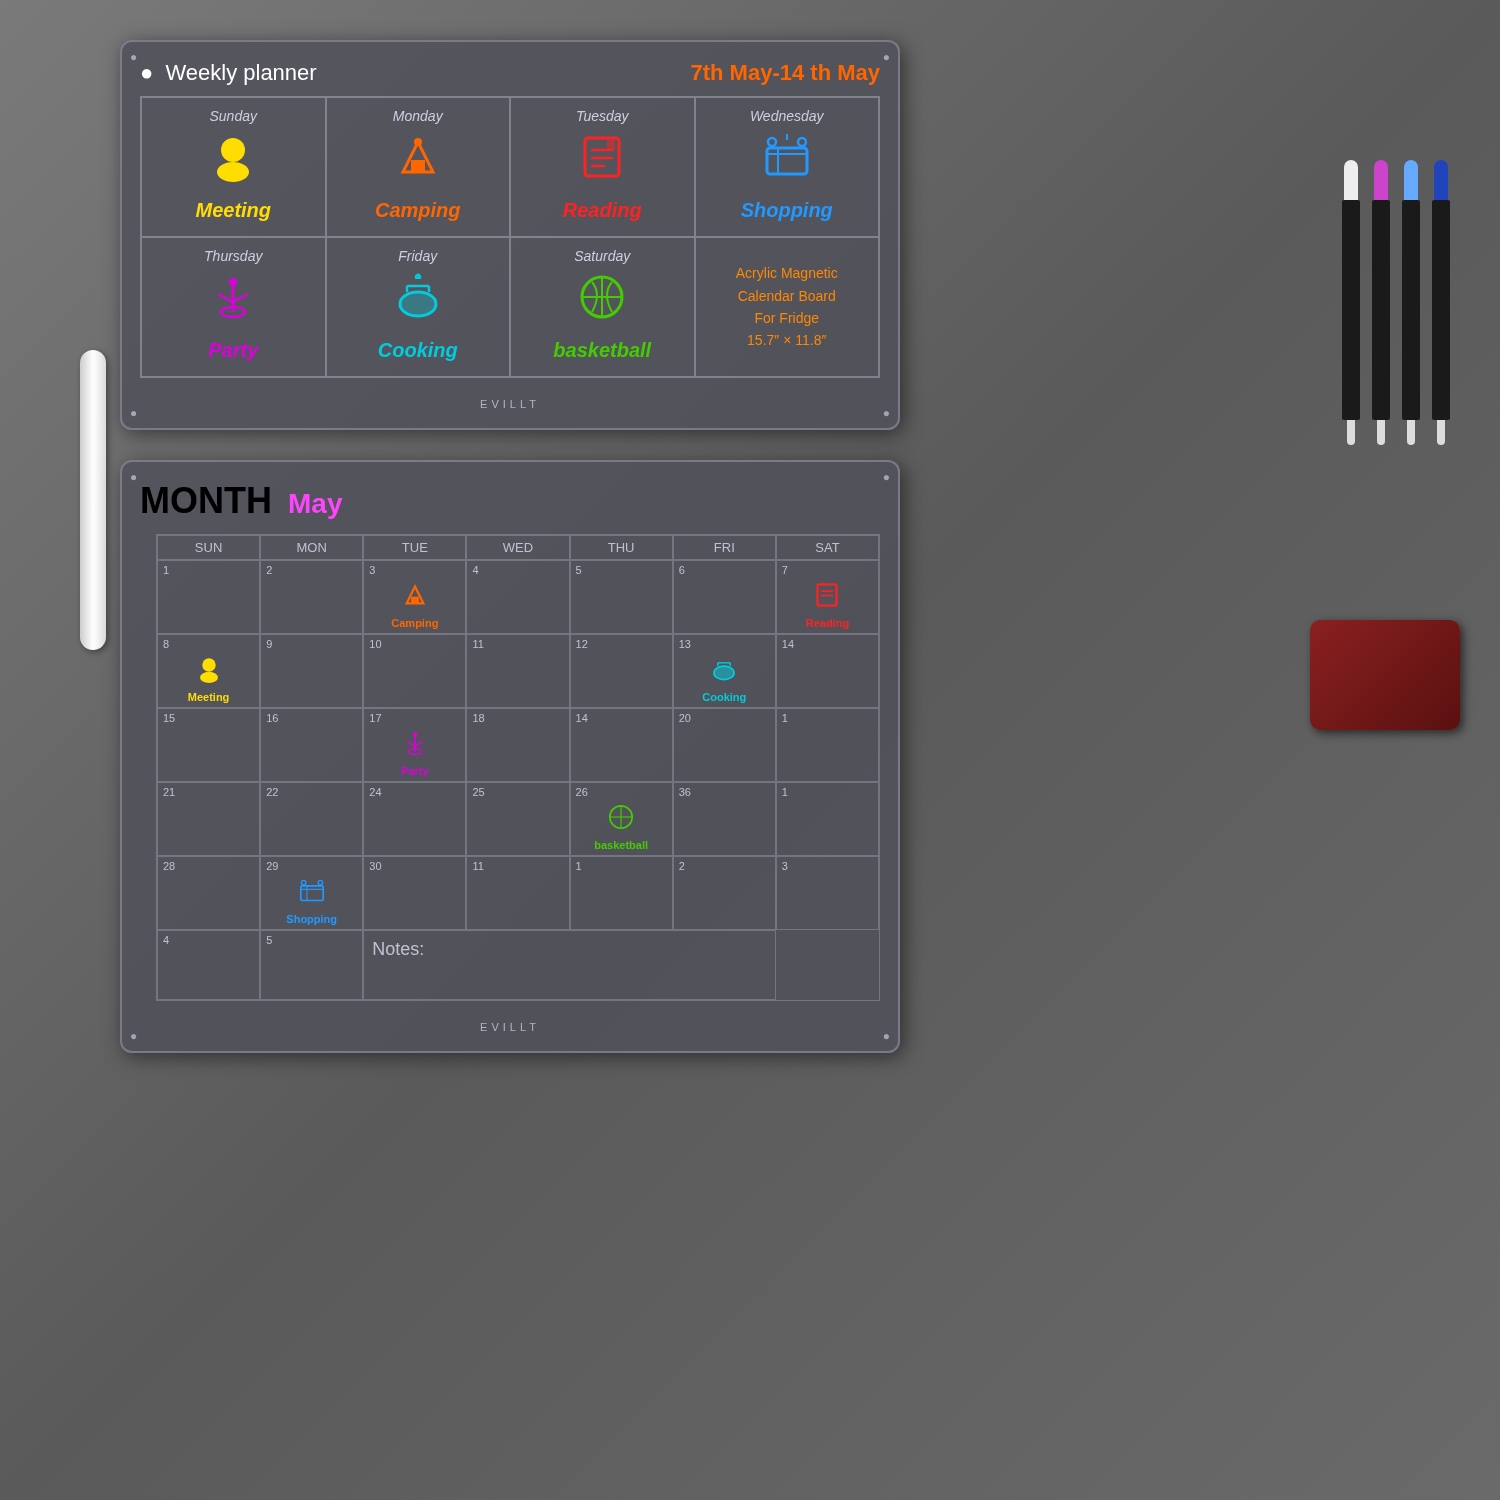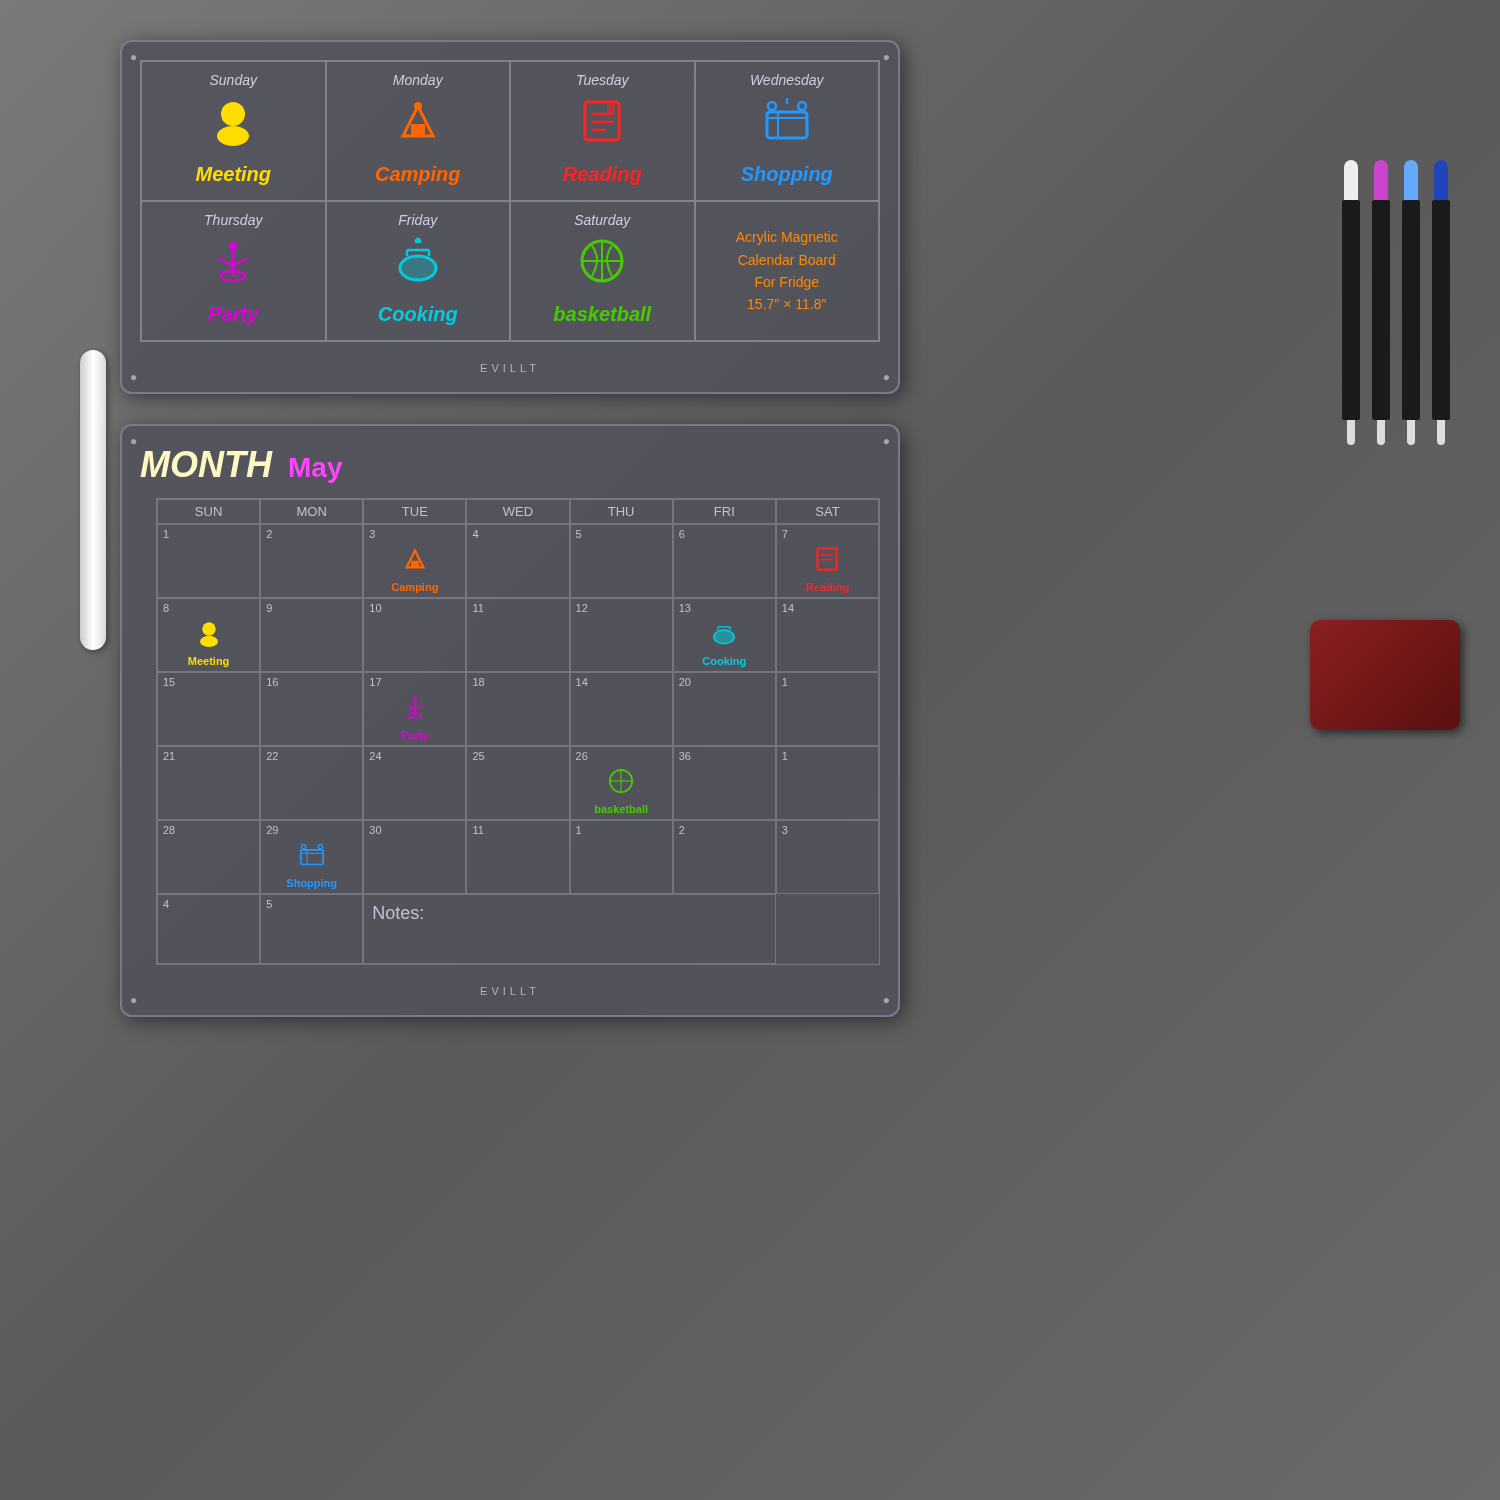--- a/index.html
+++ b/index.html
@@ -147,24 +147,23 @@
 
     
     .monthly-header {
       display: flex;
       align-items: baseline;
       gap: 16px;
       margin-bottom: 12px;
     }
 
     .month-title {
-      color: #fef9c3;
+      color: #000000;
       font-size: 36px;
       font-weight: bold;
-      font-style: italic;
     }
 
     .month-name {
       color: #ff44ff;
       font-size: 28px;
       font-weight: bold;
     }
 
     .monthly-grid {
       display: grid;
@@ -312,20 +311,27 @@
 </div>
 
 <div class="cloth-right"></div>
 
 <div class="boards-container">
 
   <div class="board">
     <span class="screw-tr">●</span>
     <span class="screw-bl">●</span>
 
+    <div class="weekly-header">
+      <div class="weekly-title">
+        <span class="dot">●</span>
+        <span>Weekly planner</span>
+      </div>
+      <div class="date-range">7th May-14 th May</div>
+    </div>
 
     <div class="weekly-grid">
 
       <div class="day-cell">
         <div class="day-label">Sunday</div>
         <div class="day-icon" style="color:#ffdd00;">
           <svg width="50" height="50" viewBox="0 0 50 50">
               <circle cx="25" cy="18" r="12" fill="#ffdd00"></circle>
               <ellipse cx="25" cy="40" rx="16" ry="10" fill="#ffdd00"></ellipse>
             </svg>

